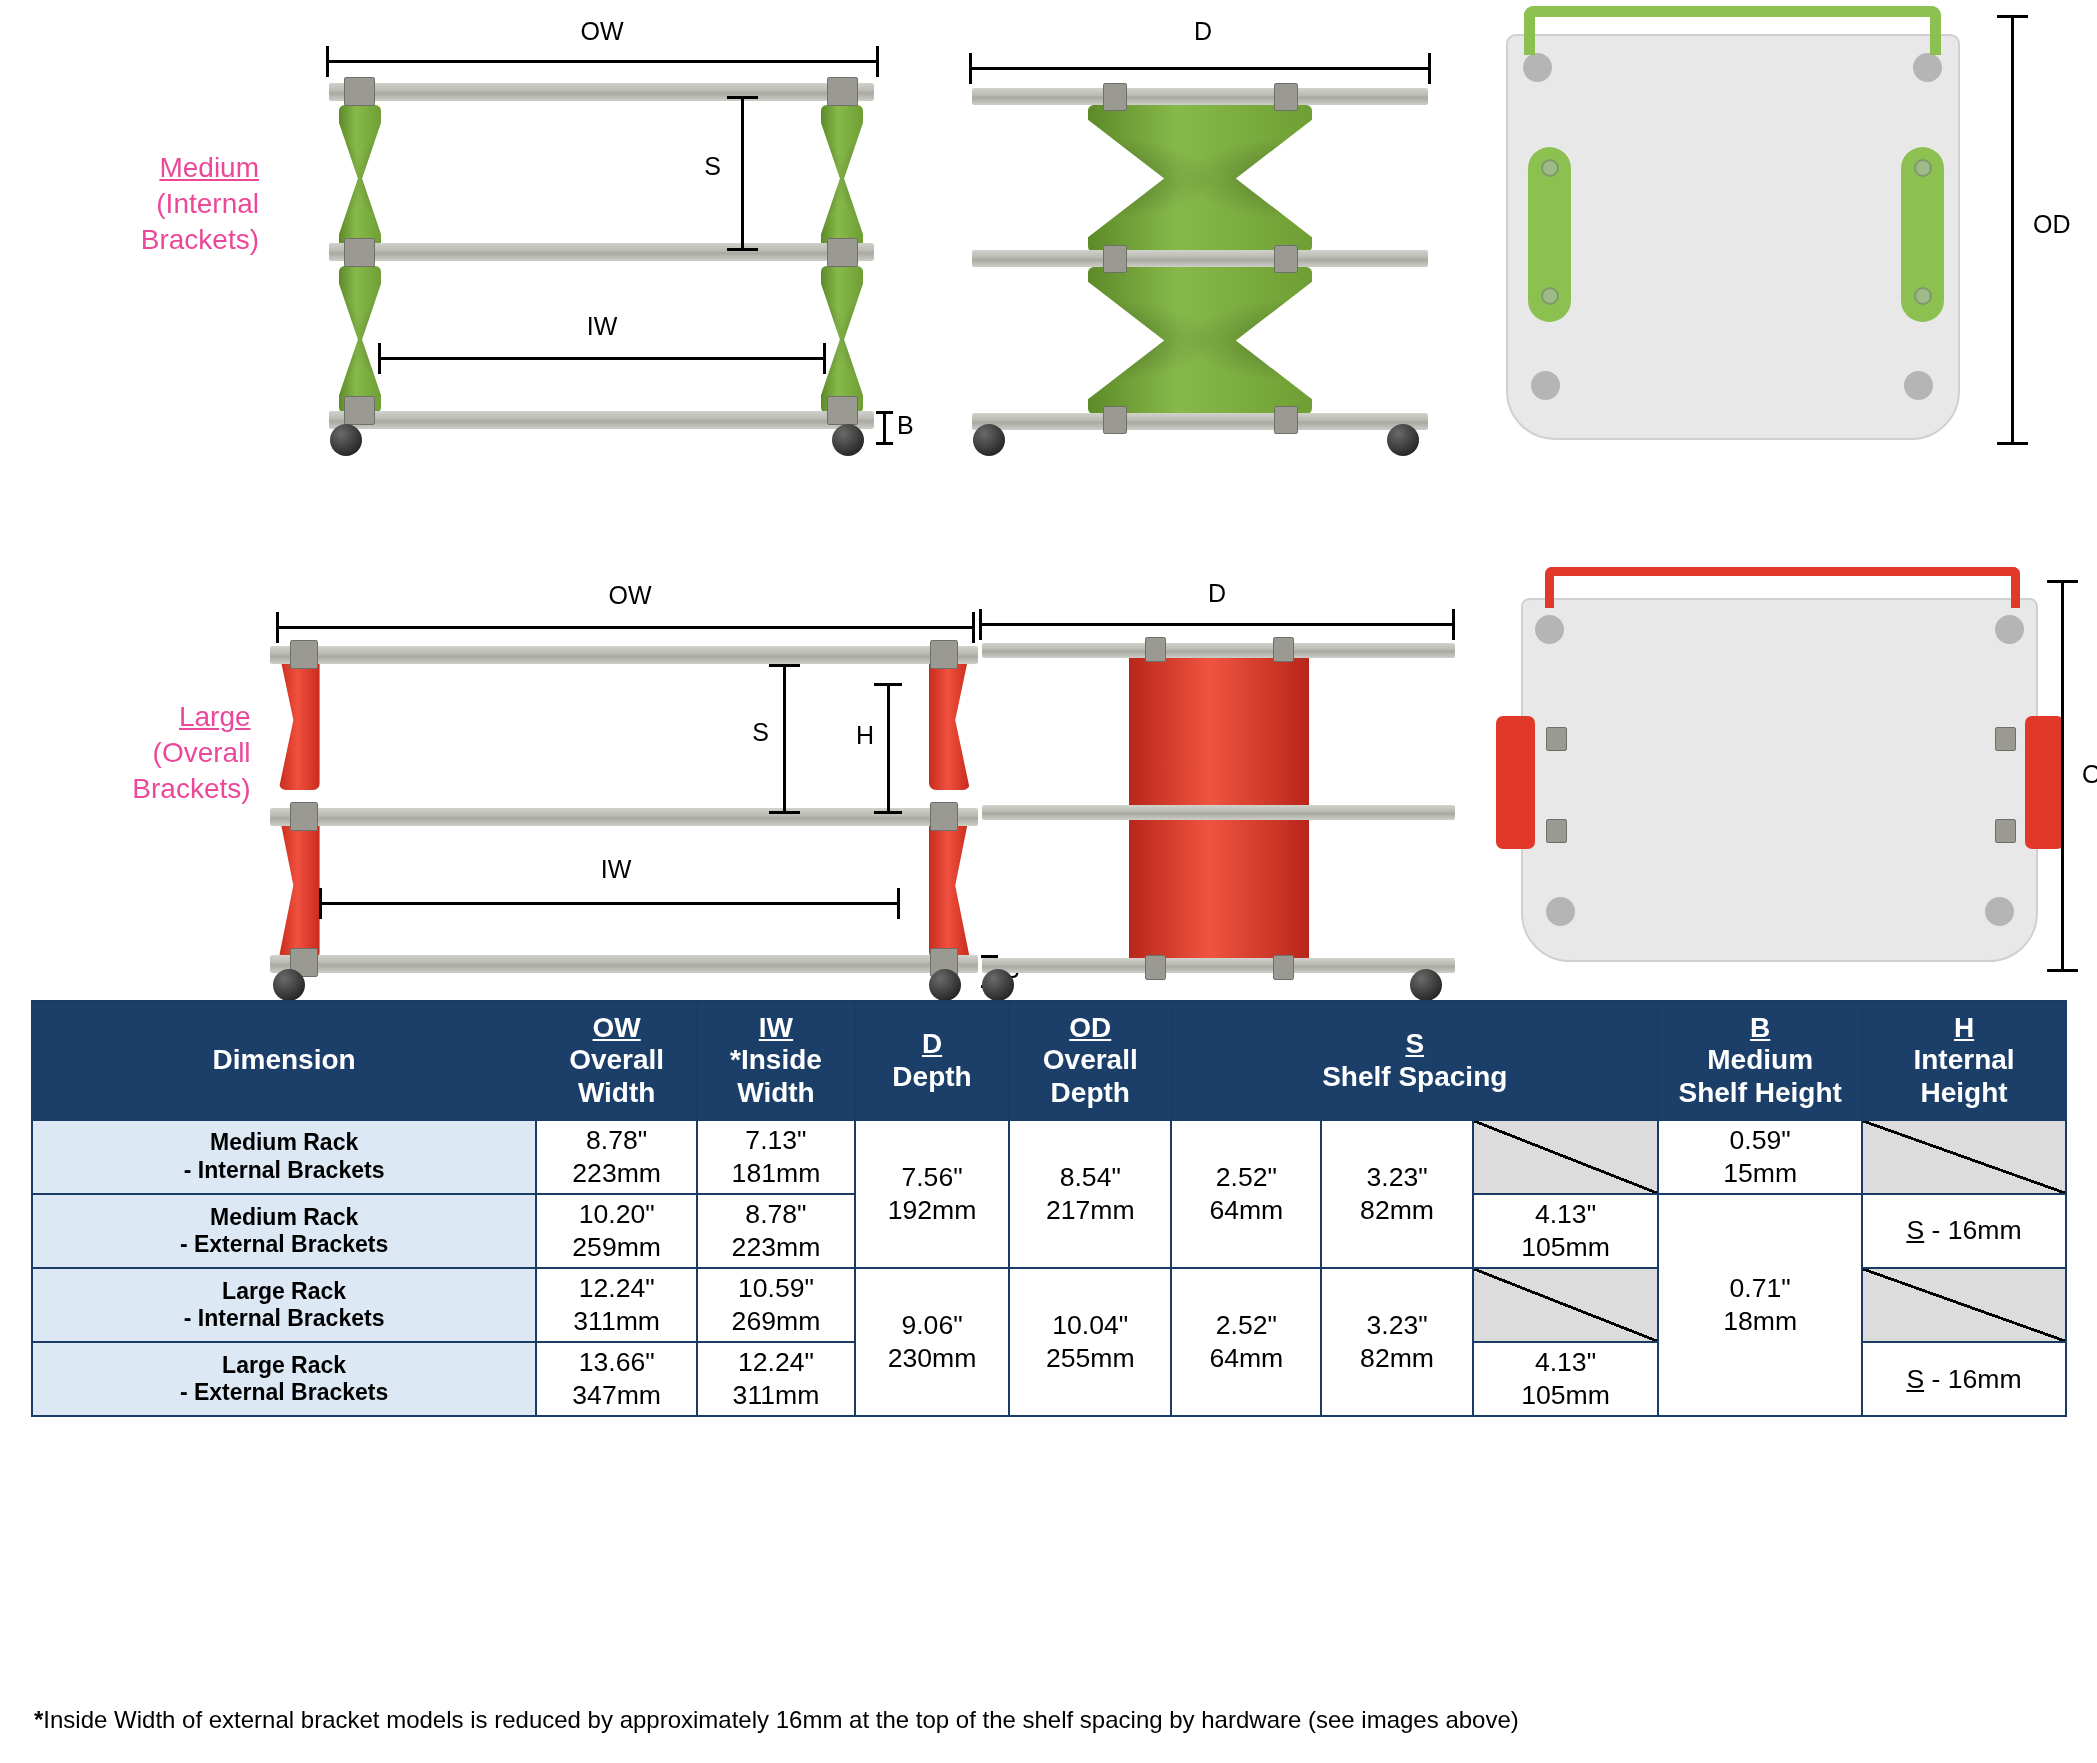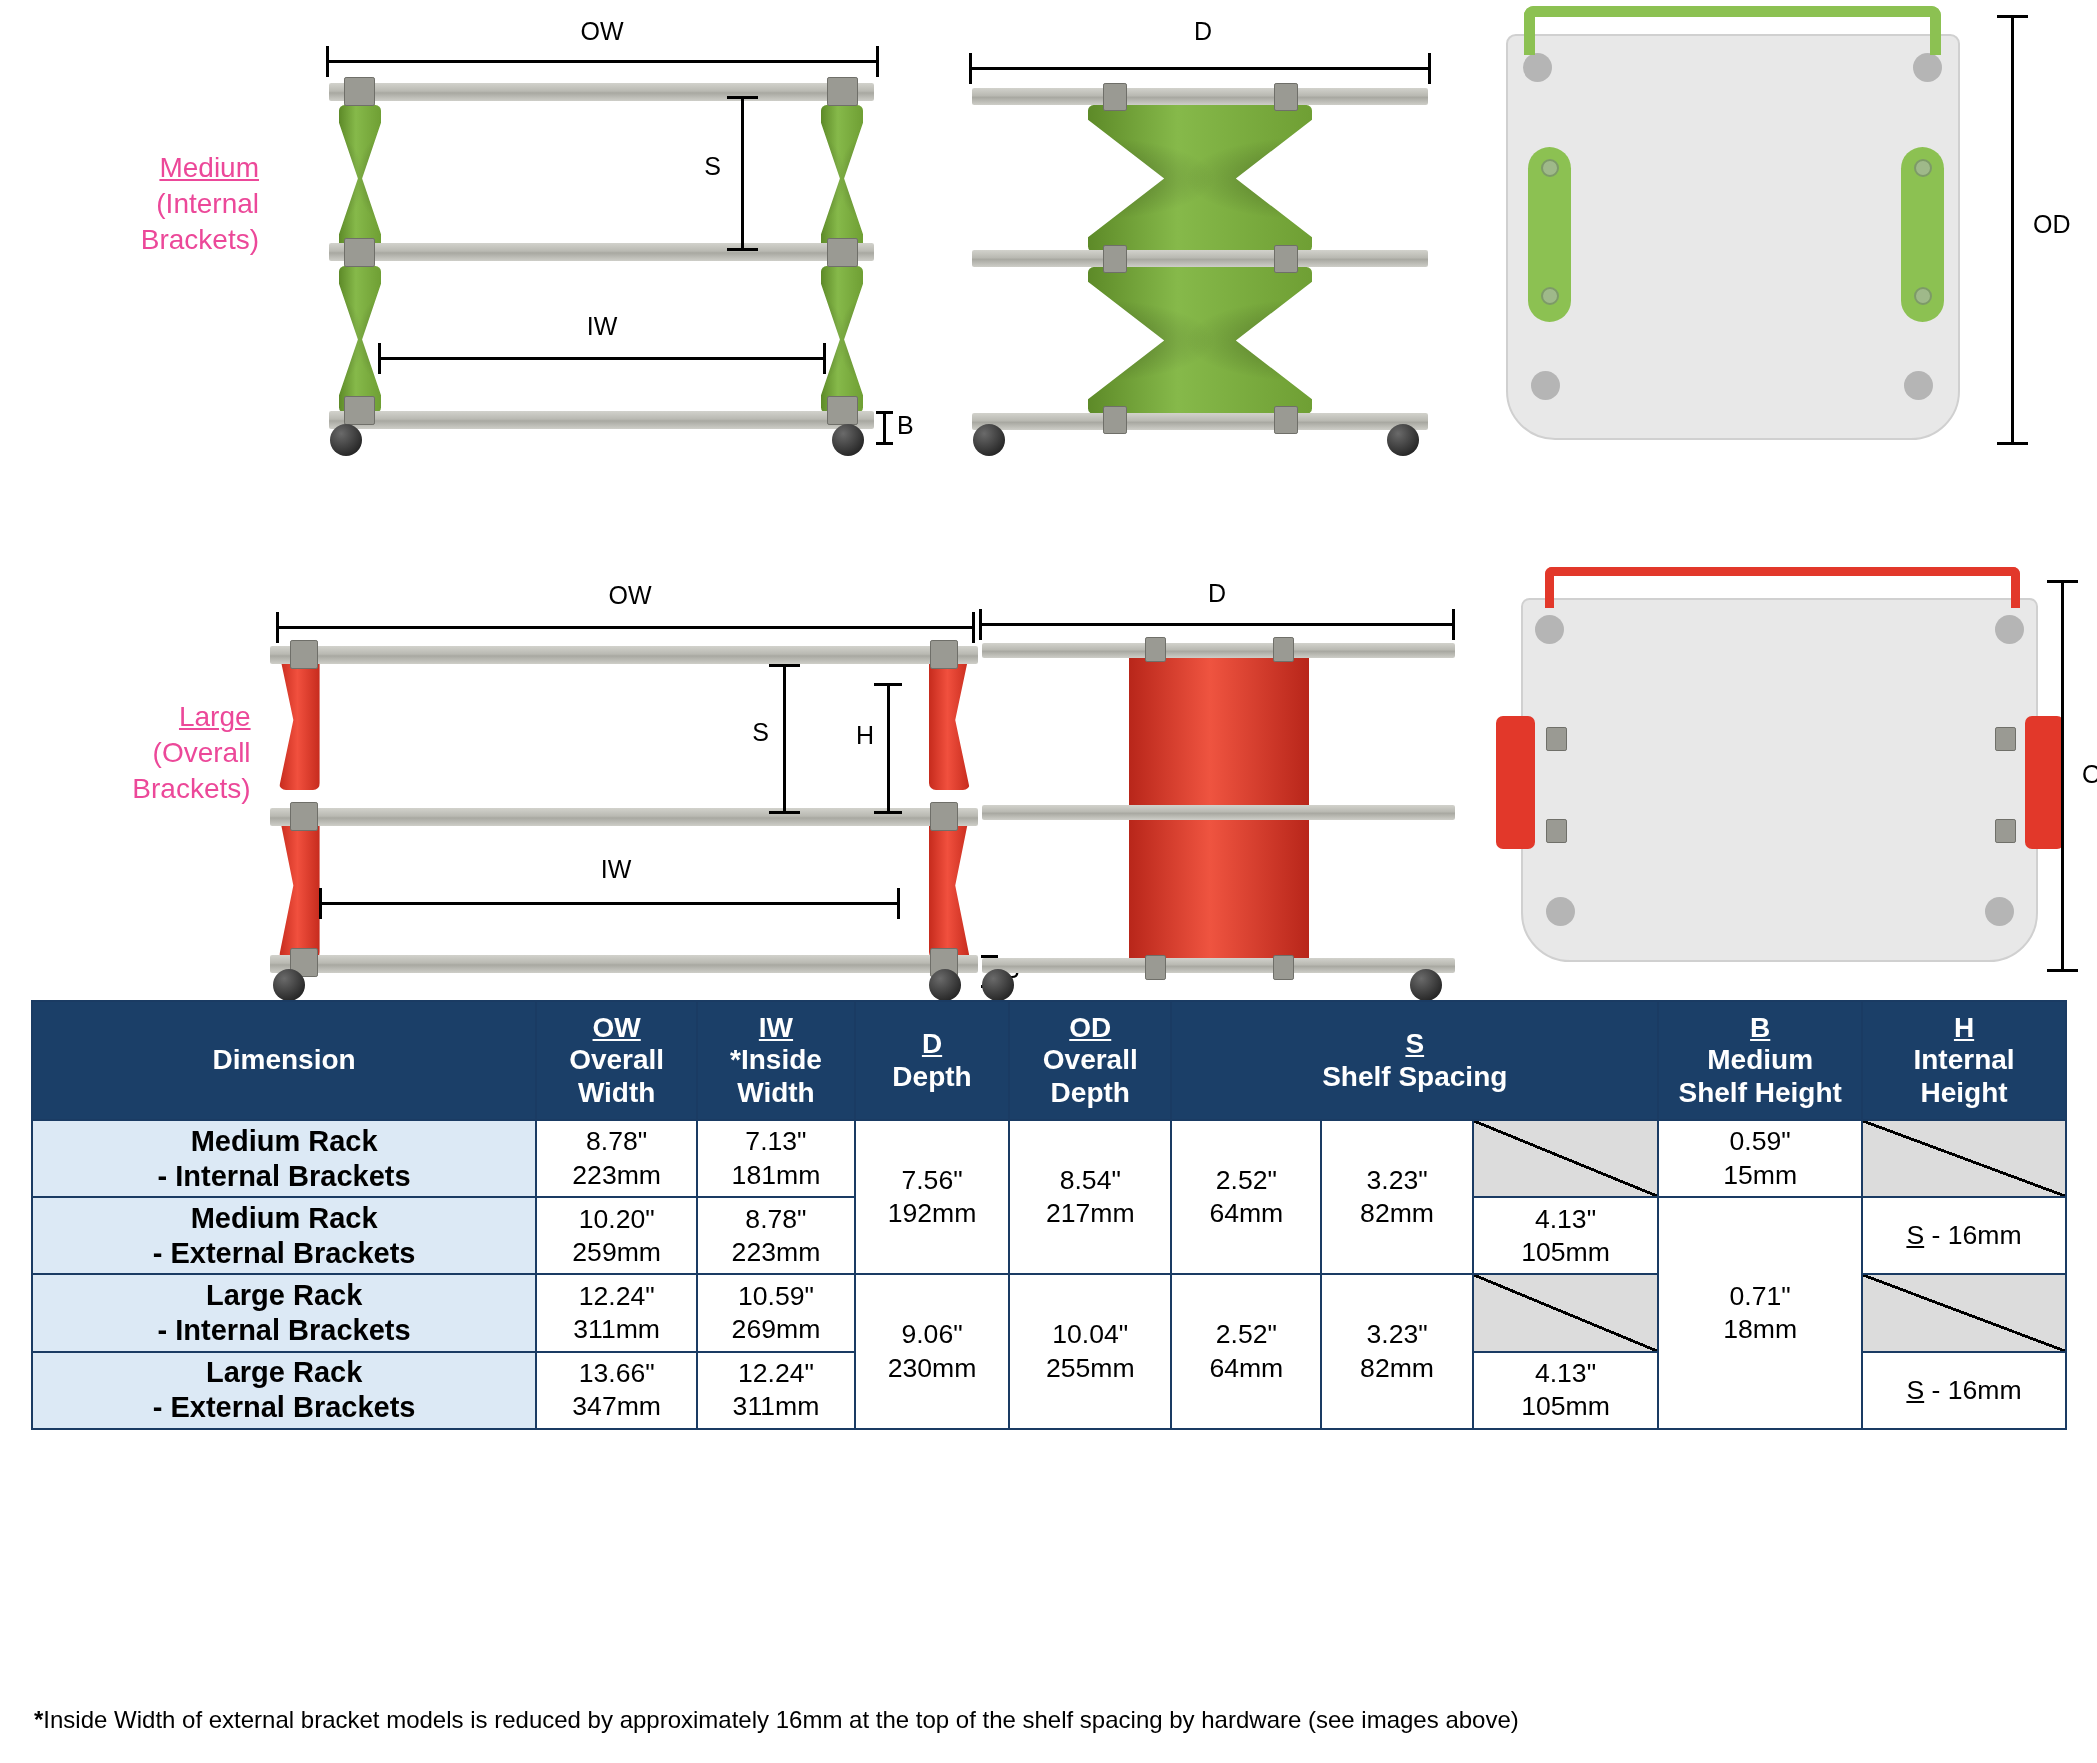--- a/index.html
+++ b/index.html
@@ -125,21 +125,21 @@
     font-weight: bold;
     font-size: 28px;
     line-height: 1.16;
     padding: 9.8px 4.2px;
   }
   table.spec thead th u { text-decoration: underline; }
   td.rowname {
     background: #dce9f5;
     text-align: left;
     font-weight: bold;
-    font-size: 29px;
+    font-size: 23px;
     padding-left: 9.8px;
     line-height: 1.2;
   }
   td.val { font-size: 26.6px; line-height: 1.25; background: #fff; }
   td.hatch {
     background:
       linear-gradient(to top right, rgba(0,0,0,0) calc(50% - 1.4px), #000 calc(50% - 1.4px), #000 calc(50% + 1.4px), rgba(0,0,0,0) calc(50% + 1.4px)),
       #dcdcdc;
   }
   .footnote {

